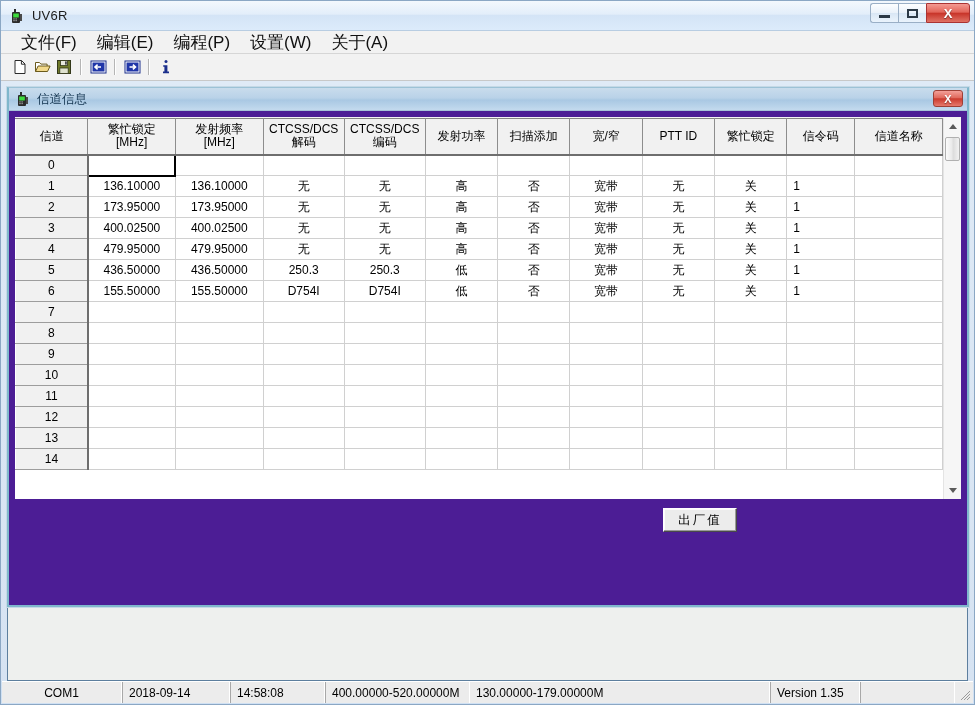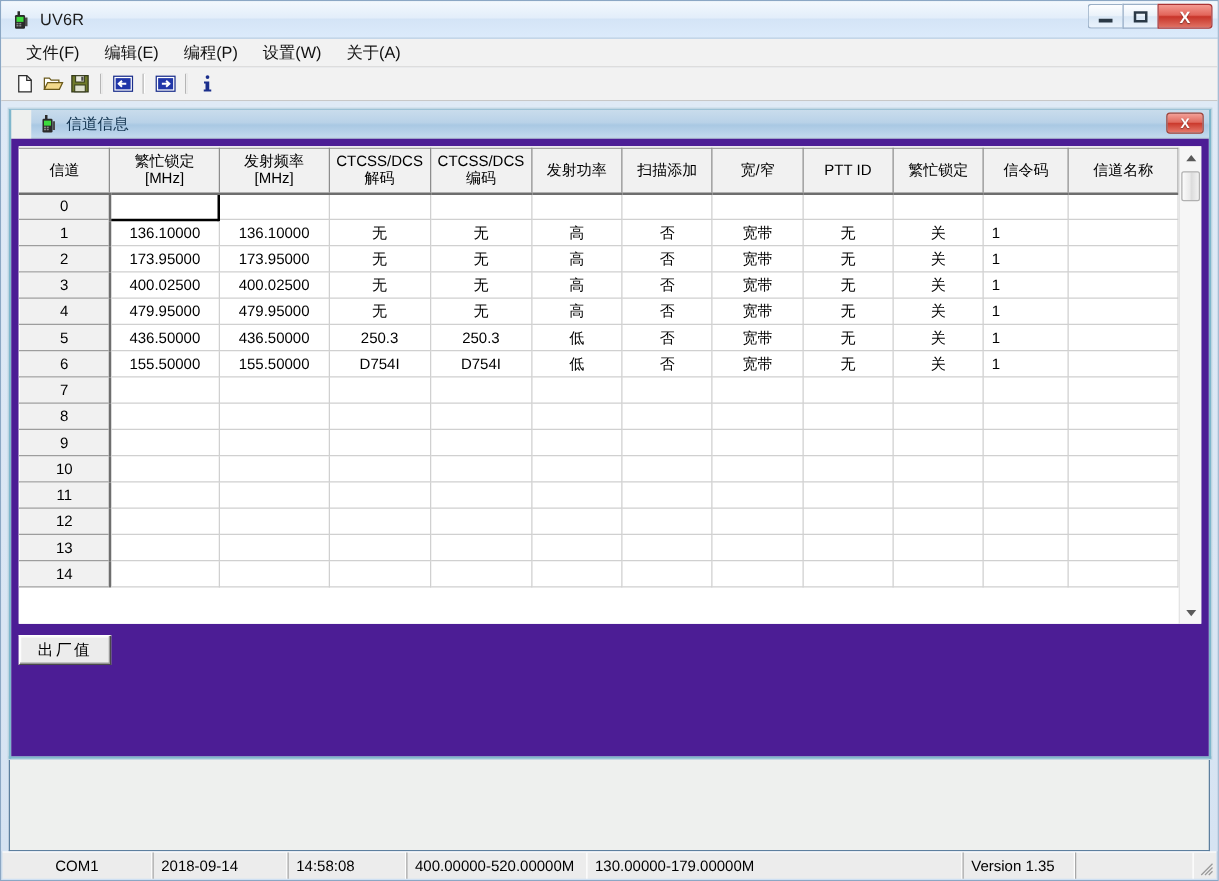--- a/index.html
+++ b/index.html
@@ -85,21 +85,21 @@
     height: 22px;
     background: #f2f2f2;
     border-bottom: 1px solid #d6d6d6;
     display: flex;
     align-items: center;
     padding-left: 10px;
     flex: 0 0 auto;
   }
   .menu-item {
     padding: 2px 10px;
-    font-size: 13px;
+    font-size: 17px;
     color: #101010;
     cursor: default;
     white-space: nowrap;
     text-align: right;
   }
 
   
   #toolbar {
     height: 26px;
     background: #f2f2f2;
@@ -150,21 +150,20 @@
     border-top: 1px solid #9cc2d6;
     background: #eef0ee;
     box-shadow: 0 0 0 1px #c5d9e6;
   }
   #child-titlebar {
     height: 22px;
     background: linear-gradient(to bottom, #c9dcec 0%, #b9d2e8 45%, #a9c8e3 55%, #c3daee 100%);
     display: flex; align-items: center;
     position: relative;
     border-bottom: 1px solid #a6c3d8;
-    margin-left: 16px;
   }
   #child-titlebar .child-icon { margin-left: 6px; margin-right: 6px; }
   #child-titlebar .child-title {
     font-size: 12.5px;
     color: #12334f;
   }
   .child-close {
     position: absolute;
     right: 4px; top: 2px;
     width: 30px; height: 17px;
@@ -286,21 +285,21 @@
     box-sizing: border-box;
     cursor: default;
   }
 
   
   #button-row {
     margin-top: 8px;
     height: 26px;
     display: flex;
     align-items: center;
-    justify-content: flex-start;
+    justify-content: flex-end;
     padding-right: 224px;
   }
   .classic-btn {
     min-width: 74px;
     height: 24px;
     font-size: 12.5px;
     color: #000;
     background: #ececec;
     border: 1px solid #707070;
     border-top-color: #ffffff;

